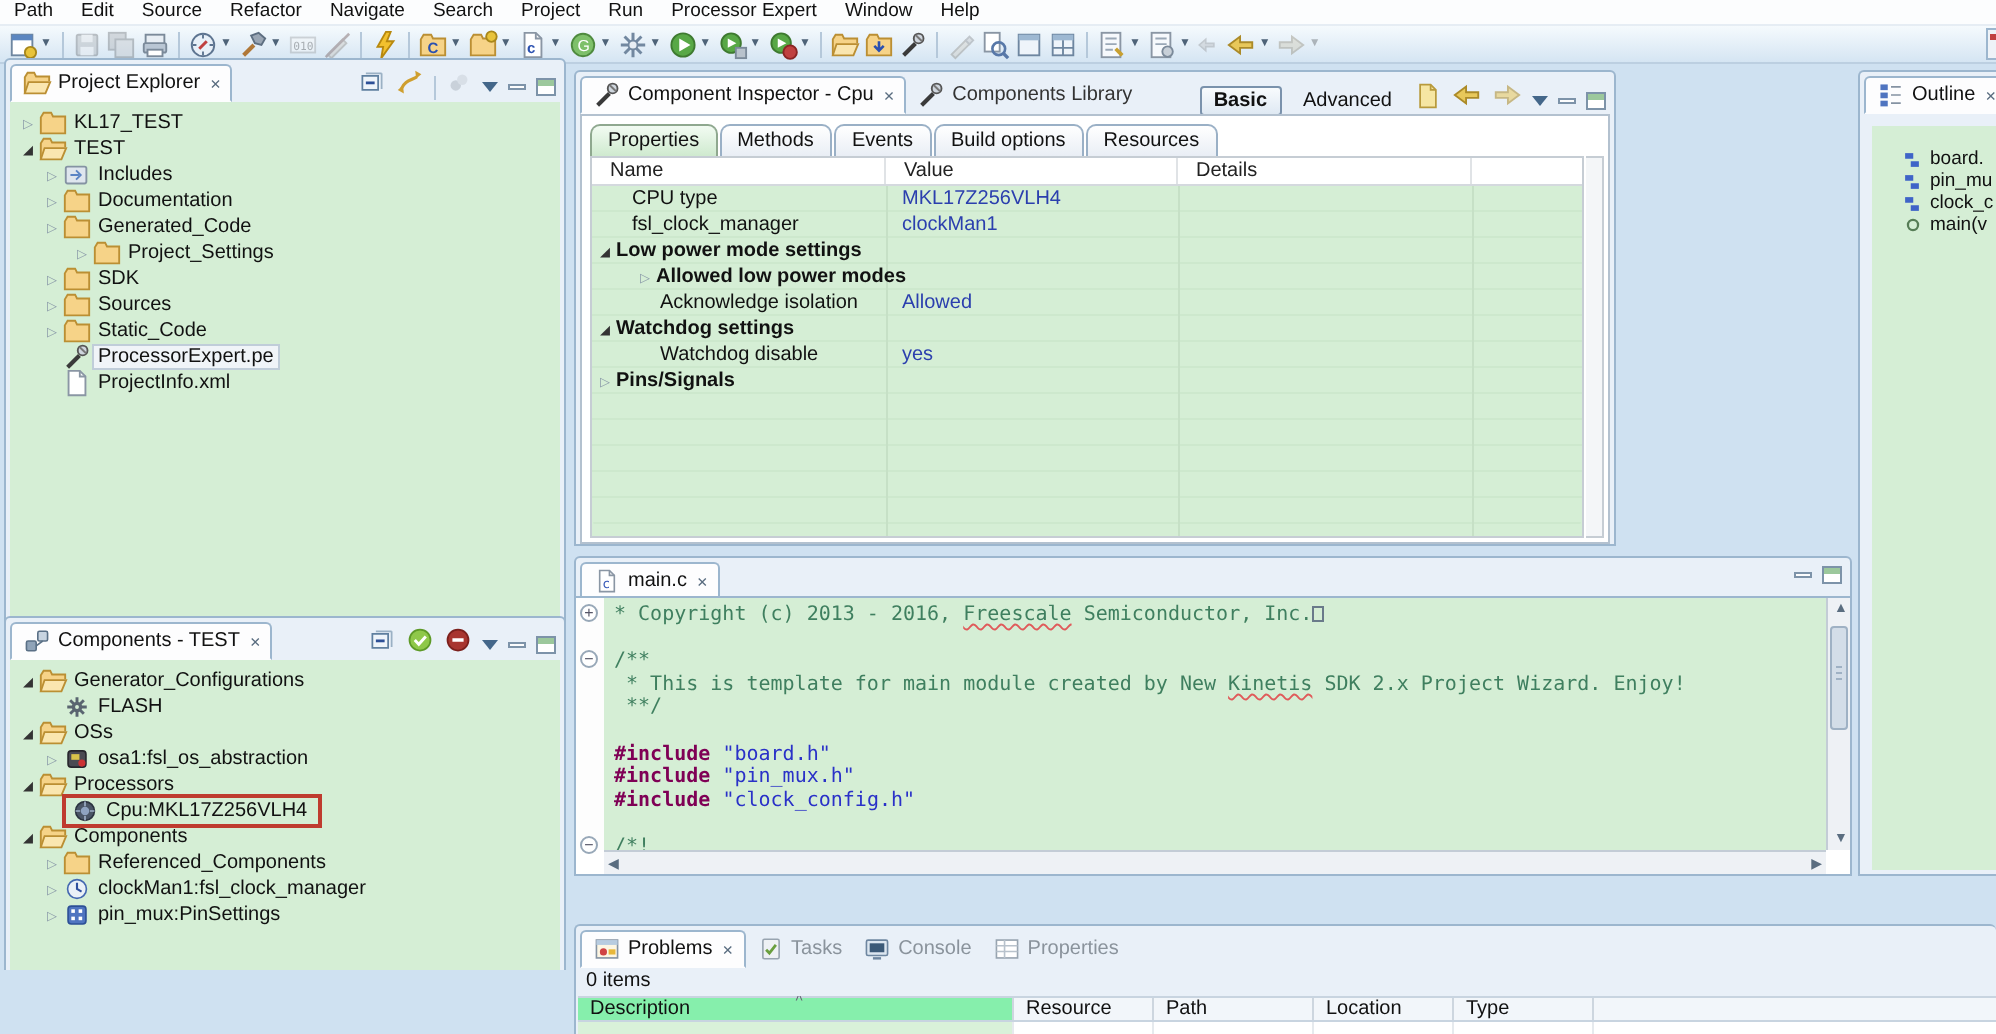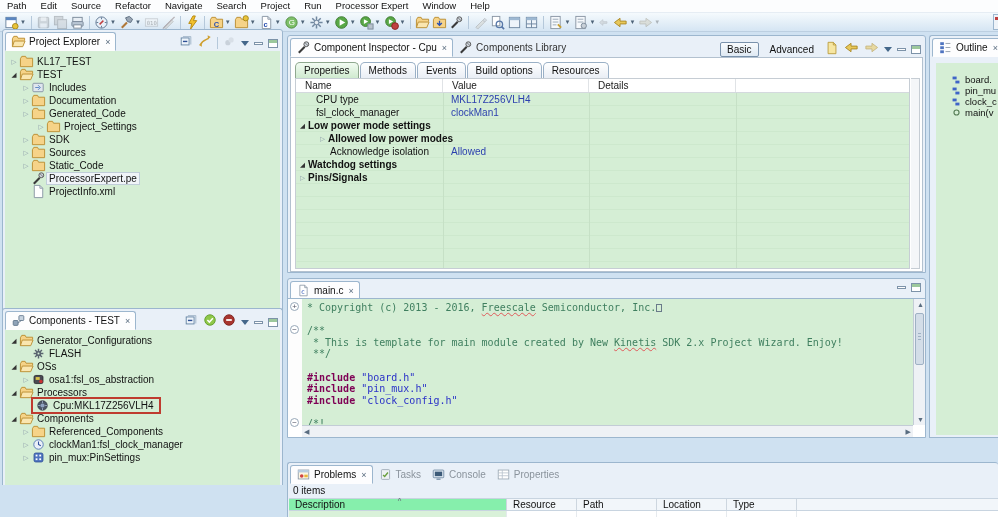--- a/index.html
+++ b/index.html
@@ -48,21 +48,21 @@
   .tlabel { padding:0 3px; }
   .tlabel.selected { background:#f0f4f8; border:1px solid #c0cdd9; padding:0 2px; }
   .hlwrap { display:flex; align-items:center; }
   .hlwrap.redbox { border:2px solid #bf3b2f; padding:0 2px; }
 
   
   .insp-body { position:absolute; left:2px; right:2px; top:21px; bottom:0;
                background:#fff; border:1px solid #b3c1cf; }
   .mode-btn { font-size:10px; padding:1px 6px; }
   .mode-btn.pressed { border:1px solid #7a92ac; border-radius:2px;
-                      background:linear-gradient(#f8fbfd,#dfe9f3); }
+                      background:linear-gradient(#f8fbfd,#dfe9f3);font-weight:bold; }
   .itabs { position:absolute; left:4px; top:2px; height:18px; display:flex; align-items:flex-end; }
   .itab { font-size:10px; padding:2px 8px 2px; border:1px solid #9ab0c6; border-bottom:none;
           border-radius:5px 5px 0 0; background:linear-gradient(#ffffff,#e9eef5); margin-right:1px; }
   .itab.active { background:linear-gradient(#f2fbf2,#cfeacf); border-color:#8fa88f; }
   .insp-table { position:absolute; left:4px; top:20px; right:12px; bottom:2px;
                 border:1px solid #c6cdd4; background:#d5eed5; overflow:hidden; }
   .insp-head { height:14px; background:#fff; display:flex; font-size:10px; color:#222;
                border-bottom:1px solid #d4d9de; }
   .insp-head .hc { border-right:1px solid #e0e3e6; padding:1px 0 0 9px; }
   .insp-rows { position:absolute; left:0; right:0; top:14px; bottom:0;
@@ -671,21 +671,21 @@
                 <rect x="9" y="9" width="2.2" height="2.2"></rect>
               </g>
             </svg>
           </span>
           <span class="tlabel">pin_mux:PinSettings</span>
         </span>
       </div>
     </div>
 </div>
 
-<div class="panel" style="left:287px;top:35px;width:639px;height:238px;">
+<div class="panel" style="left:287px;top:35px;width:521px;height:238px;">
   <div class="tabstrip" id="insp-tabs">
       <div class="vtab active">
         <span class="ticon">
           <svg width="15" height="15" viewBox="0 0 16 16" xmlns="http://www.w3.org/2000/svg">
             <circle cx="11" cy="4.5" r="2.6" fill="#cfd6de" stroke="#555"></circle>
             <path d="M3 13.5 L9.3 7.2" stroke="#3a3a3a" stroke-width="2.2"></path>
             <path d="M9.5 2.8 L12.8 6" stroke="#777"></path>
           </svg>
         </span>
         <span>Component Inspector - Cpu</span>
@@ -754,20 +754,24 @@
             <span class="pname b">Allowed low power modes</span>
           </div>
           <div class="prow" style="padding-left: 34px;">
             <span class="pname">Acknowledge isolation</span>
             <span class="pval">Allowed</span>
           </div>
           <div class="prow" style="padding-left: 4px;">
             <span class="parrow exp" style="color: rgb(51, 51, 51); font-size: 6.5px;">◢</span>
             <span class="pname b">Watchdog settings</span>
           </div>
+          <div class="prow" style="padding-left: 34px;">
+            <span class="pname">Watchdog disable</span>
+            <span class="pval">yes</span>
+          </div>
           <div class="prow" style="padding-left: 4px;">
             <span class="parrow col" style="color: rgb(138, 154, 168); font-size: 6.5px;">▷</span>
             <span class="pname b">Pins/Signals</span>
           </div>
         </div>
     </div>
     <div class="insp-scroll"></div>
   </div>
 </div>
 

